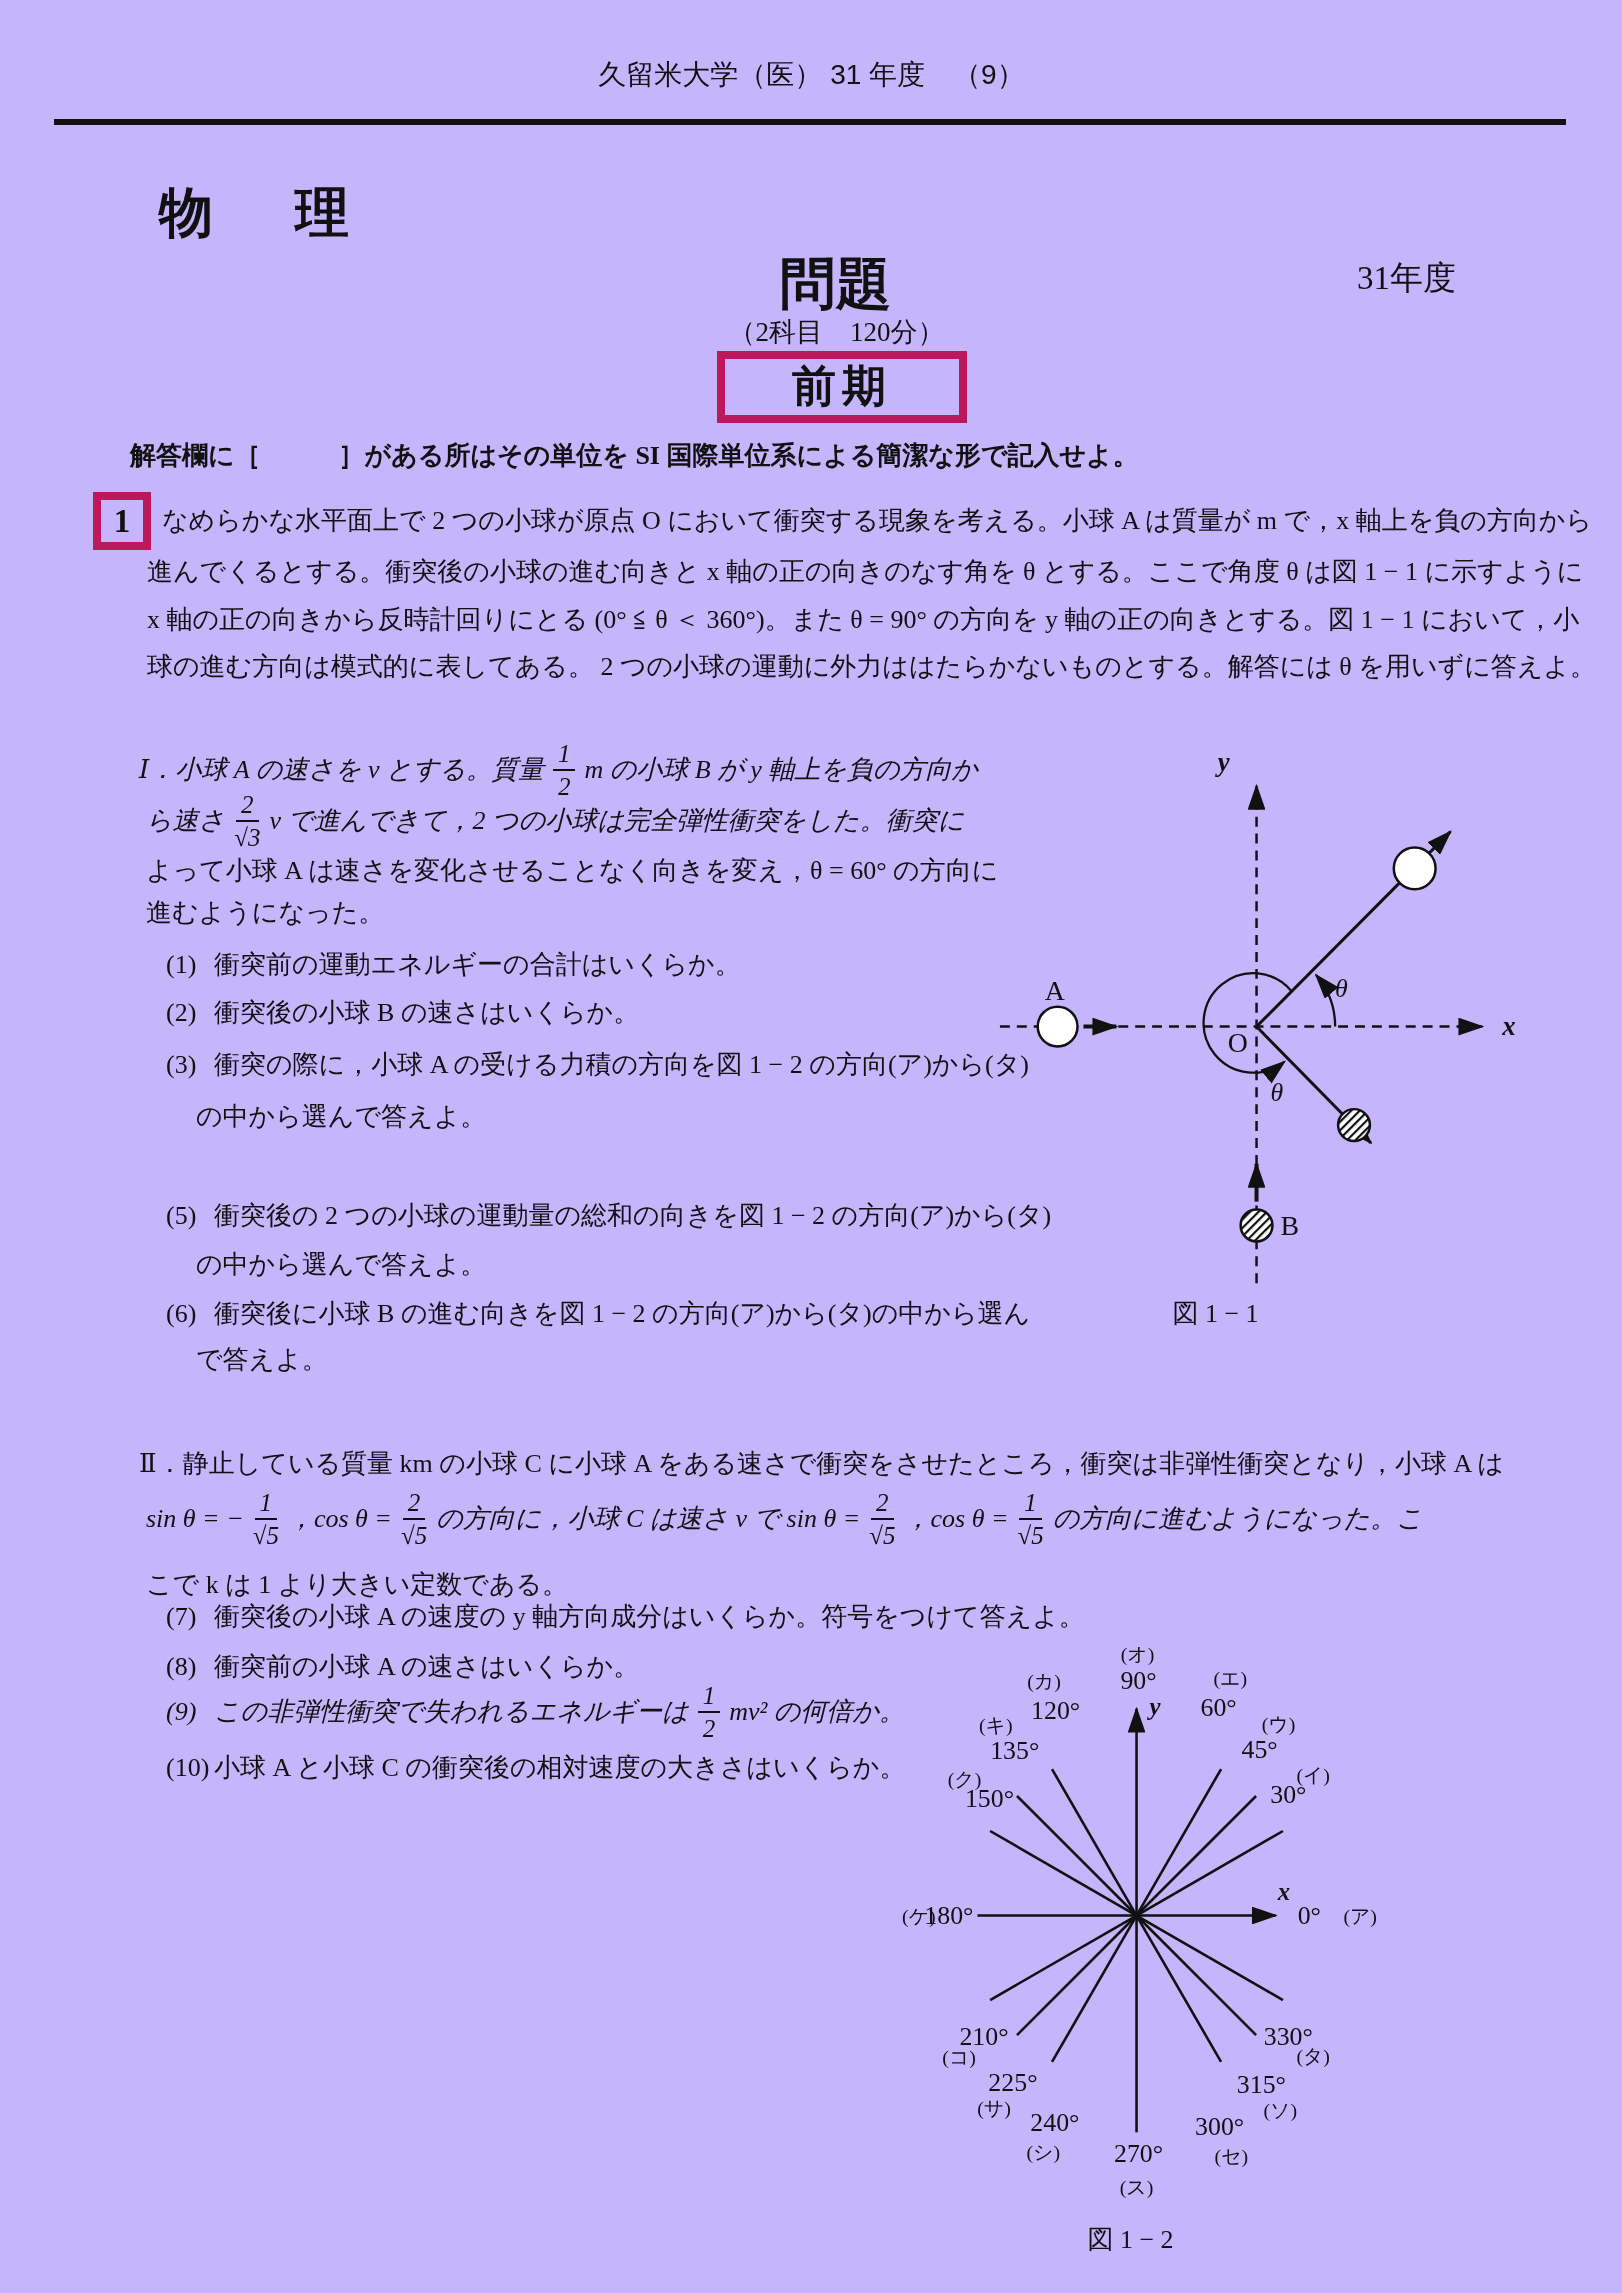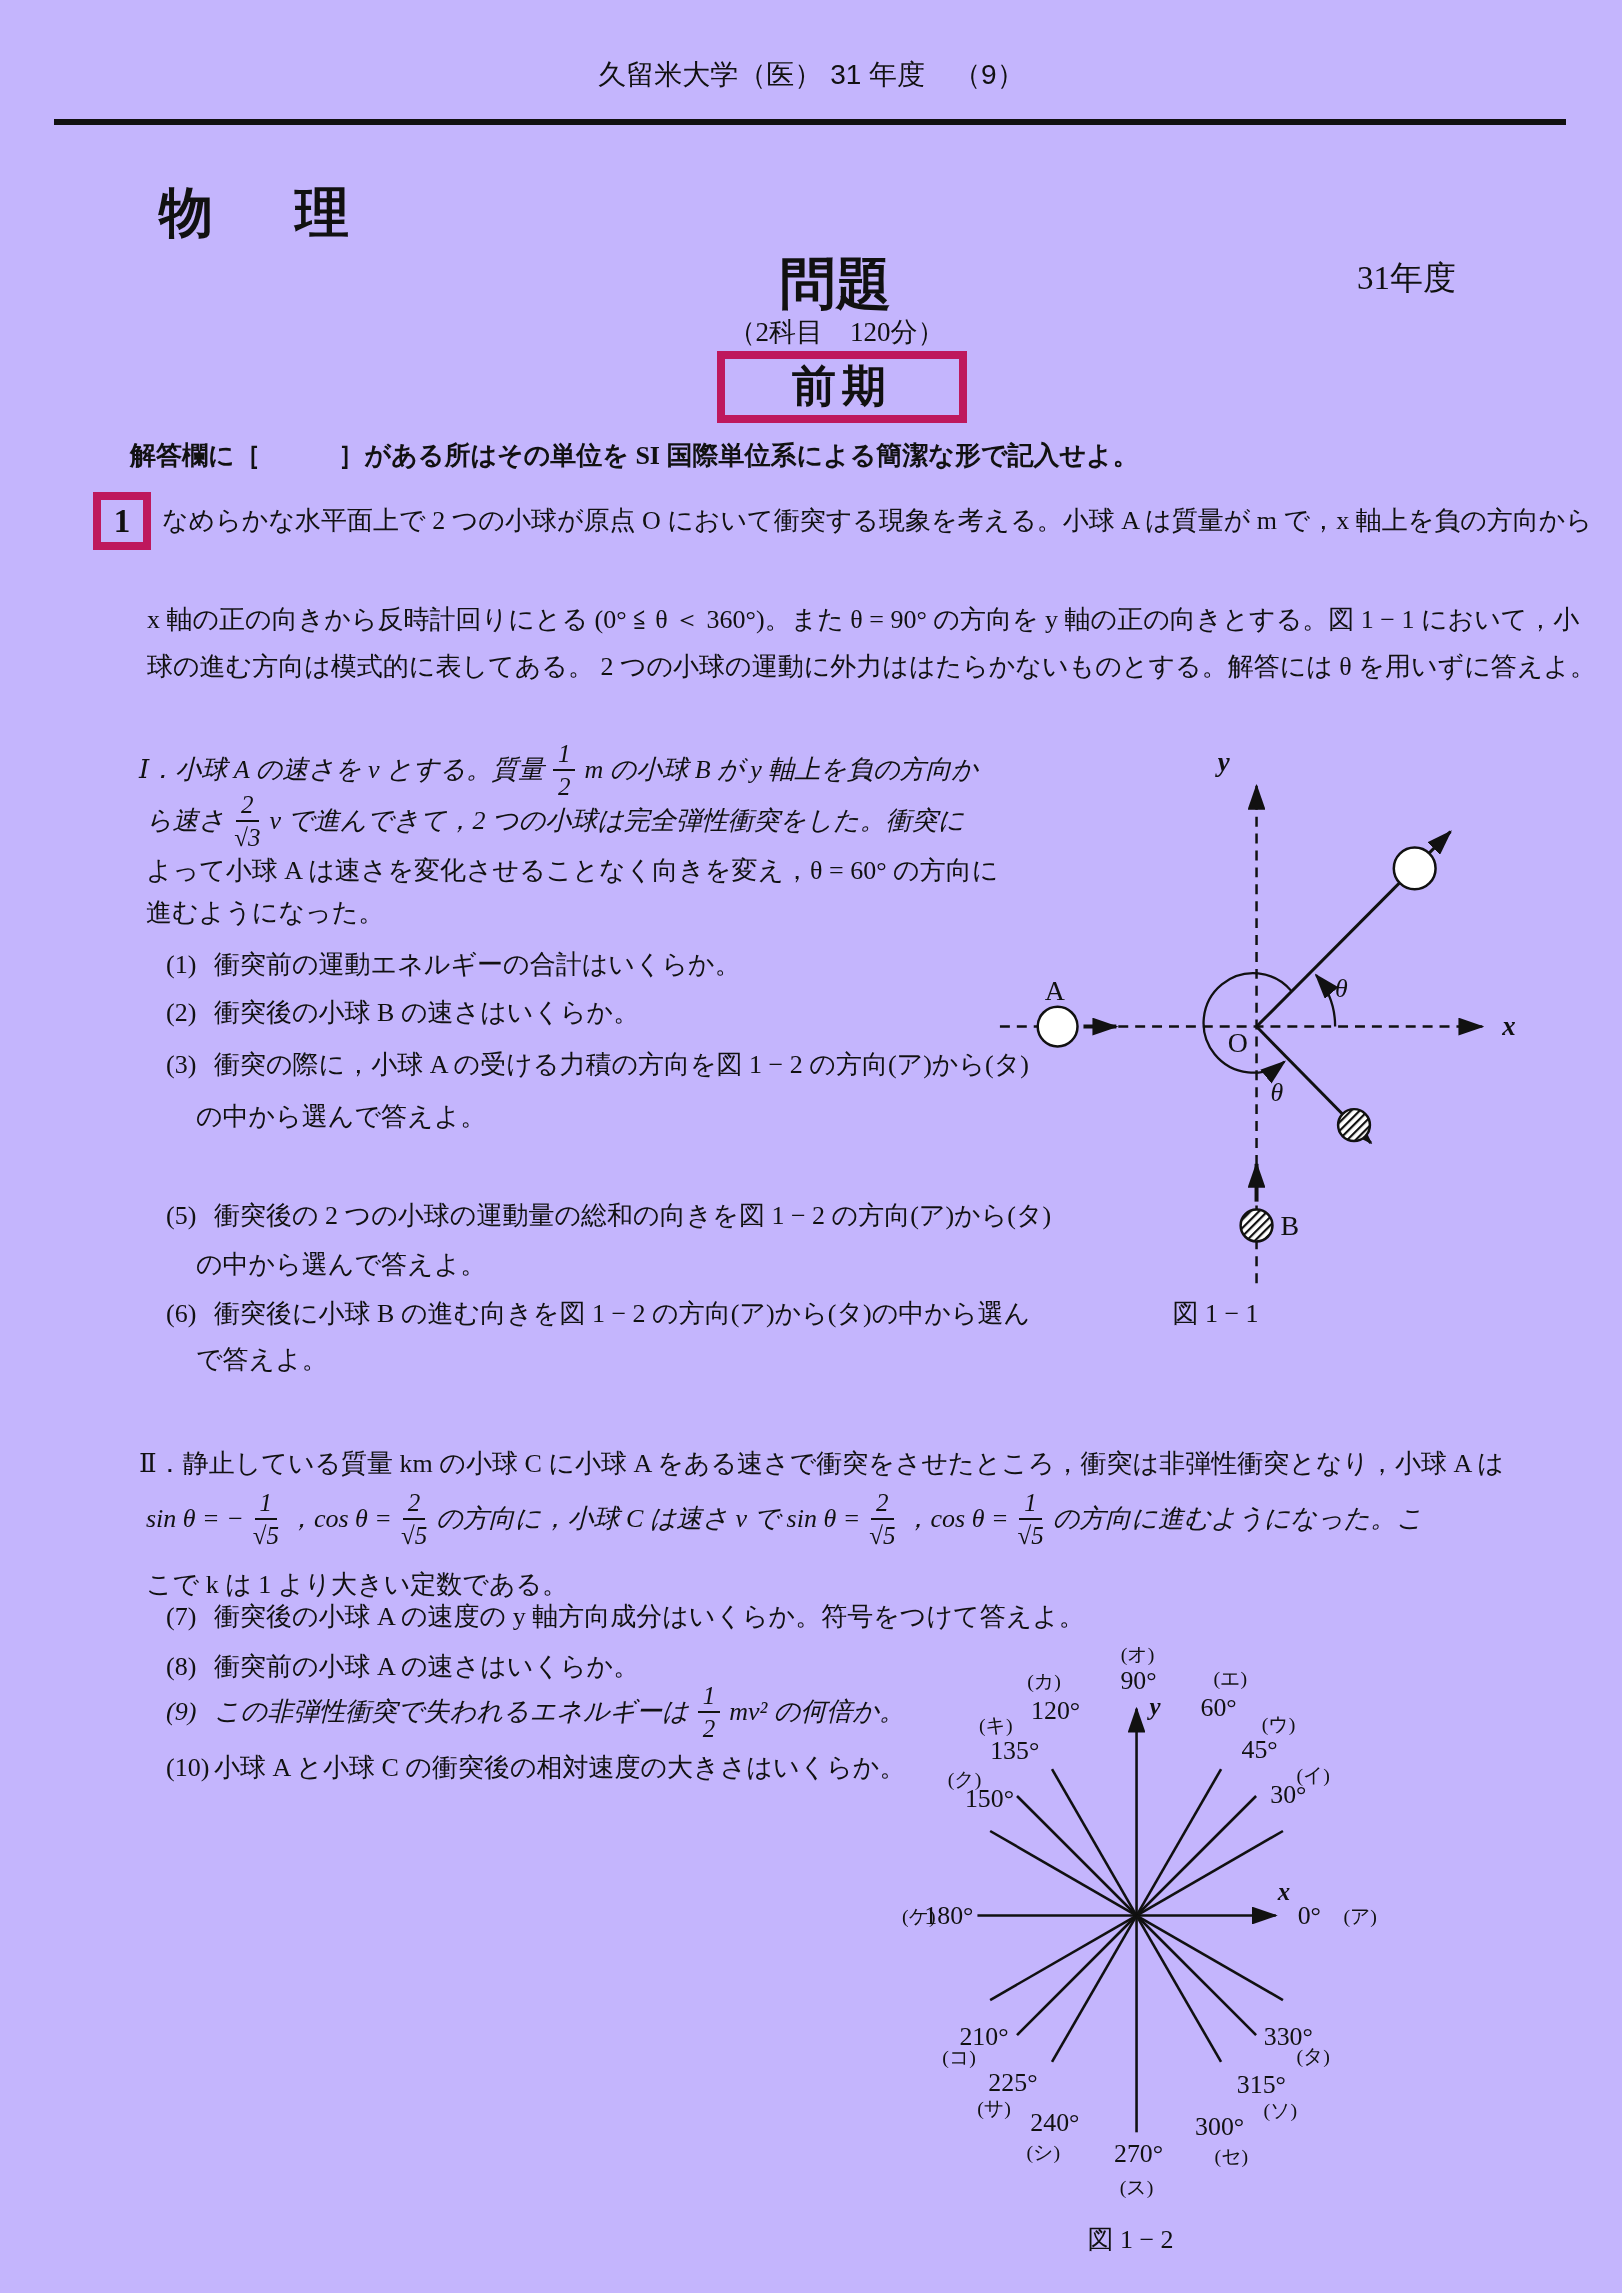--- a/index.html
+++ b/index.html
@@ -34,20 +34,21 @@
     <span style="font-size:44px;font-weight:bold;line-height:56px;letter-spacing:6px;">前期</span>
   </div>
 
   <div class="abs t" style="left:130px;top:441px;font-weight:bold;">解答欄に［　　　］がある所はその単位を SI 国際単位系による簡潔な形で記入せよ。</div>
 
   <div class="qbox" style="left:93px;top:492px;width:42px;height:42px;">
     <span style="font-size:33px;font-weight:bold;line-height:42px;">1</span>
   </div>
 
   <div class="abs t" style="left:162px;top:506px;">なめらかな水平面上で 2 つの小球が原点 O において衝突する現象を考える。小球 A は質量が m で，x 軸上を負の方向から</div>
+  <div class="abs t" style="left:147px;top:557px;">進んでくるとする。衝突後の小球の進む向きと x 軸の正の向きのなす角を θ とする。ここで角度 θ は図 1 − 1 に示すように</div>
   <div class="abs t" style="left:147px;top:605px;">x 軸の正の向きから反時計回りにとる (0° ≦ θ ＜ 360°)。また θ = 90° の方向を y 軸の正の向きとする。図 1 − 1 において，小</div>
   <div class="abs t" style="left:147px;top:652px;">球の進む方向は模式的に表してある。 2 つの小球の運動に外力ははたらかないものとする。解答には θ を用いずに答えよ。</div>
 
   <div class="abs t mline" style="left:139px;top:740px;height:60px;">
     <span>Ⅰ．小球 A の速さを v とする。質量</span>
     <span class="frac">
       <span class="fnum">1</span>
       <span class="fden">2</span>
     </span>
     <span>m の小球 B が y 軸上を負の方向か</span>

